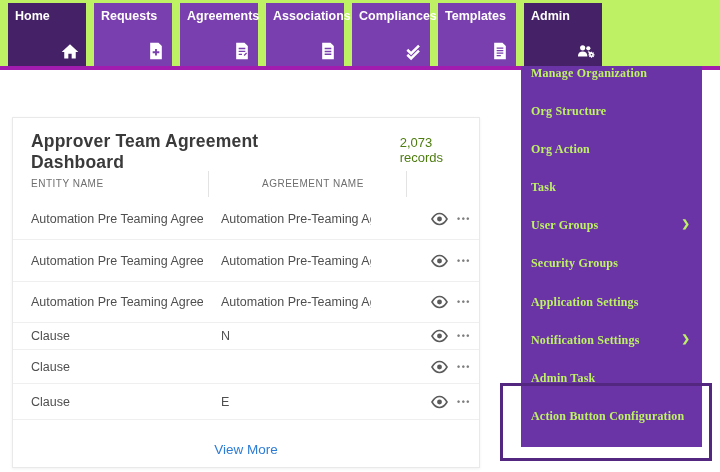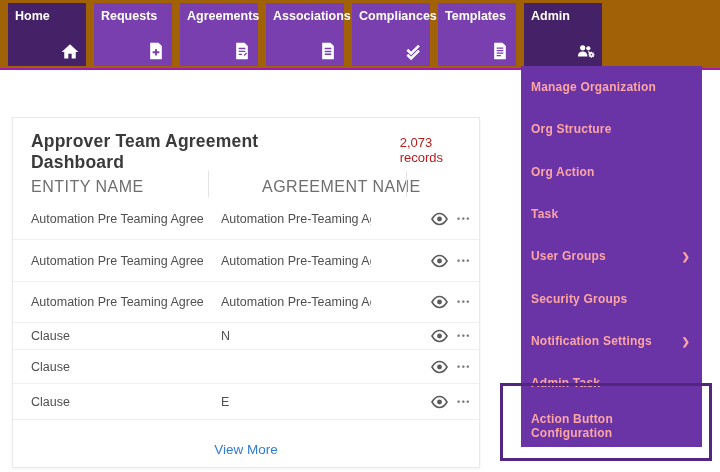--- a/index.html
+++ b/index.html
@@ -2,40 +2,40 @@
 <html style="--tile: #7a3fae; --tile-active: #452168; --menu-bg: #6a34a6; --highlight-border: #53277f; --link: #2d7cd6;"><head>
 <meta charset="utf-8">
 <style>
   * { margin:0; padding:0; box-sizing:border-box; }
   html,body { width:720px; height:472px; background:#fff; overflow:hidden;
               font-family:"Liberation Sans", sans-serif; }
   #stage { position:relative; width:720px; height:472px; background:#fff; }
 
   
   .topbar { position:absolute; left:0; top:0; width:720px; height:70px;
-            background:#a16207; border-bottom:2px solid #a21caf; }
+            background:#bef264; border-bottom:4px solid #a21caf; }
   .tiles { position:absolute; left:8px; top:3px; display:flex; gap:8px; }
   .tile { width:78px; height:63px; background:var(--tile,#7a3fae); color:#fff;
           position:relative; cursor:pointer; }
   .tile.active { background:var(--tile-active,#452168); }
   .tile .label { position:absolute; left:7px; top:6px; font-size:12.5px; font-weight:bold; }
   .tile .icon { position:absolute; right:6px; bottom:5px; width:20px; height:20px; }
   .tile svg { width:100%; height:100%; display:block; }
   .tile svg .detail { stroke:var(--tile,#7a3fae); fill:none; }
   .tile svg .detailf { fill:var(--tile-active,#452168); }
 
   
   .card { position:absolute; left:12px; top:117px; width:468px; height:351px;
           background:#fff; border:1px solid #e9e9e9; box-shadow:0 1px 3px rgba(0,0,0,.06); }
   .card-head { position:absolute; left:18px; top:13px; display:flex; align-items:baseline;gap:32px; }
   .card-title { font-size:17.5px; font-weight:bold; color:#3a3a3a; letter-spacing:.2px; }
-  .records { margin-left:12px; font-size:13px; color:#b91c1c; }
+  .records { margin-left:12px; font-size:13px; color:#4d7c0f; }
 
   .thead { position:absolute; left:0; top:51px; width:100%; height:29px; }
-  .th { position:absolute; top:9px; font-size:16px; color:#6e6e6e; letter-spacing:.5px; }
+  .th { position:absolute; top:9px; font-size:10px; color:#6e6e6e; letter-spacing:.5px; }
   .th.c1 { left:18px; } .th.c2 { left:208px;margin-left:41px; }
   .vsep { position:absolute; top:2px; height:26px; width:1px; background:#e3e3e3; }
   .vsep.s1 { left:195px; } .vsep.s2 { left:393px; }
 
   .tbody { position:absolute; left:0; top:80px; width:100%; }
   .row { position:relative; width:100%; border-bottom:1px solid #efefef; }
   .row:nth-child(1),.row:nth-child(2){ height:42px; } .row:nth-child(3){ height:41px; }
   .row:nth-child(4){ height:27px; } .row:nth-child(5){ height:34px; } .row:nth-child(6){ height:36px; }
   .cell { position:absolute; top:50%; transform:translateY(-50%); font-size:12.5px; color:#4f4f4f;
           white-space:nowrap; overflow:hidden; }
@@ -45,22 +45,22 @@
           display:flex; align-items:center; gap:8px; }
   .eye { width:19px; height:15px; cursor:pointer; }
   .eye svg { width:100%; height:100%; display:block; }
   .more { font-size:9px; font-weight:bold; color:#7d7d7d; letter-spacing:1.5px; cursor:pointer; line-height:1; }
   .viewmore { position:absolute; left:0; top:322px; width:100%; text-align:center; }
   .viewmore a { font-size:13.5px; color:var(--link,#2d7cd6); text-decoration:none; cursor:pointer; }
 
   
   .menu { position:absolute; left:521px; top:66px; width:181px; height:381px;
           background:var(--menu-bg,#6a34a6); display:flex; flex-direction:column; z-index:5; }
-  .mitem { flex:1; display:flex; align-items:center; padding:0 12px 0 10px;
-           color:#fca5a5; font-size:12px; font-weight:bold; letter-spacing:.2px; cursor:pointer; }
+  .mitem { flex:1; display:flex; padding:0 12px 0 10px;
+           color:#bef264; font-size:12px; font-weight:bold; letter-spacing:.2px; cursor:pointer;font-family:Liberation Serif, serif; }
   .mitem .grow { flex:1; }
   .mitem .chev { font-size:10px; font-weight:bold; }
 
   .hibox { position:absolute; left:500px; top:383px; width:212px; height:78px;
            border:3px solid var(--highlight-border,#53277f); z-index:9; pointer-events:none; }
 </style>
 </head>
 <body>
 
 <div id="stage">
@@ -265,20 +265,23 @@
       <span class="grow">Task</span>
     </div>
     <div class="mitem">
       <span class="grow">User Groups</span>
       <span class="chev">❯</span>
     </div>
     <div class="mitem">
       <span class="grow">Security Groups</span>
     </div>
     <div class="mitem">
+      <span class="grow">Application Settings</span>
+    </div>
+    <div class="mitem">
       <span class="grow">Notification Settings</span>
       <span class="chev">❯</span>
     </div>
     <div class="mitem">
       <span class="grow">Admin Task</span>
     </div>
     <div class="mitem">
       <span class="grow">Action Button Configuration</span>
     </div>
   </div>

